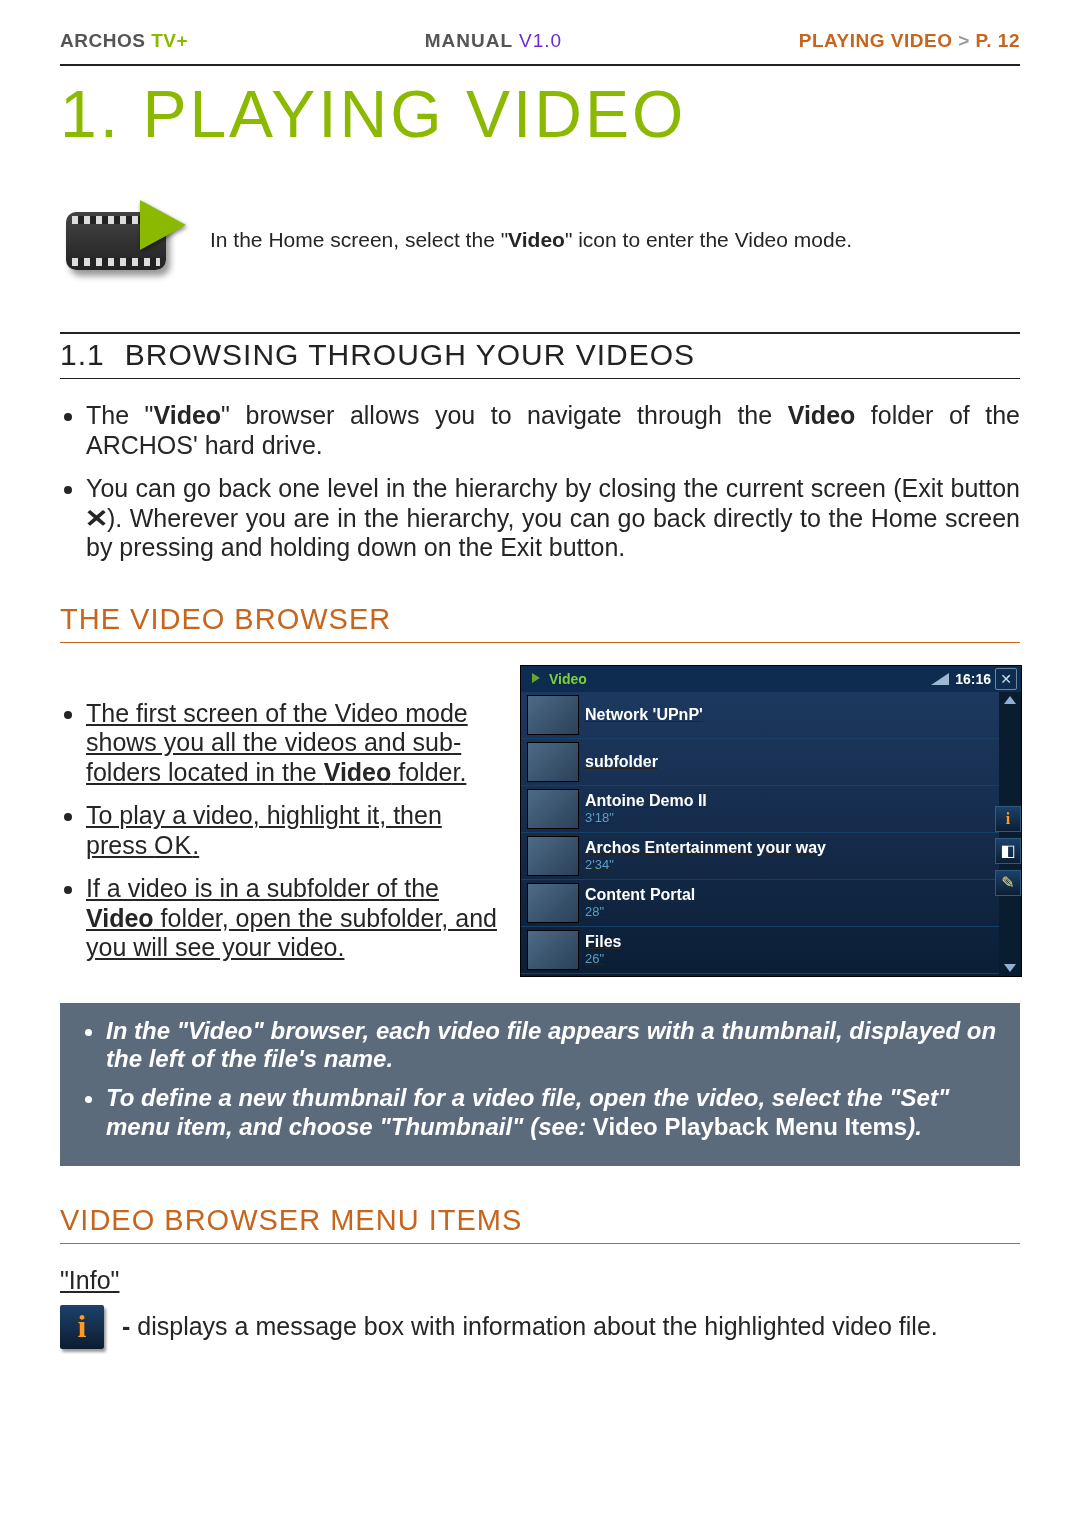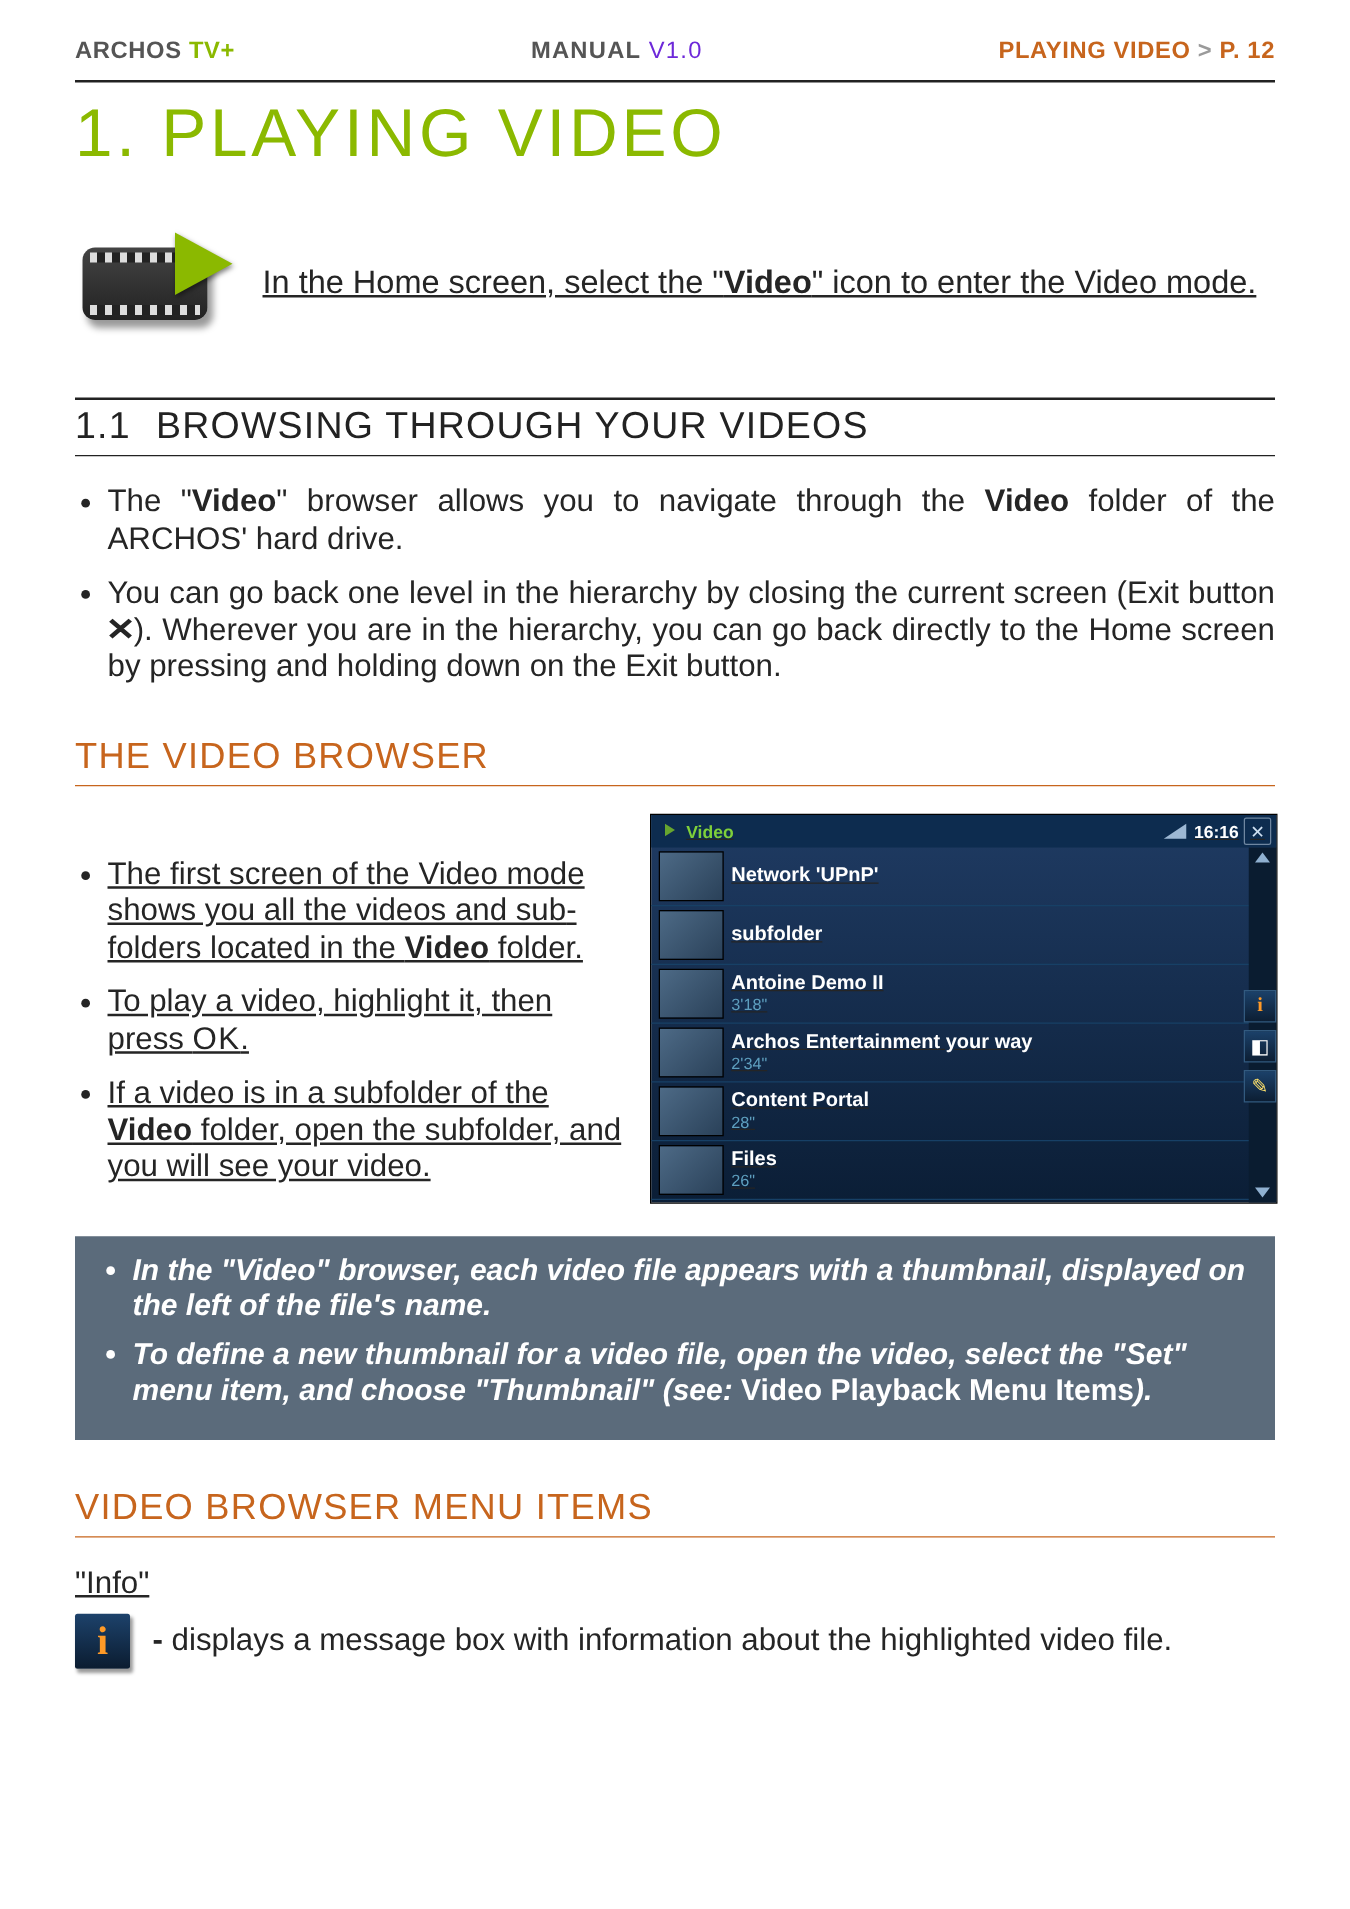--- a/index.html
+++ b/index.html
@@ -26,21 +26,21 @@
   .hdr-left { font-weight: 700; color: #555; }
   .hdr-left .tvplus { color: #8bb900; font-weight: 800; }
   .hdr-mid { font-weight: 800; color: #555; letter-spacing: 1px;}
   .hdr-mid .ver { font-weight: 400; color: #6d28d9;}
   .hdr-right { font-weight: 800; color: #c7651d; }
   .hdr-right .gt { color: #9a9a9a; font-weight: 800; }
   .rule-top { border-top: 2px solid #222; margin-bottom: 10px;}
   h1.maintitle {
     font-family: Impact, "Arial Black", sans-serif;
     font-weight: 400;
-    font-size: 54px;
+    font-size: 66px;
     color: #8bb900;
     letter-spacing: 3px;
     margin: 6px 0 50px 0;
   }
   .intro-row {
     display: flex;
     align-items: center;
     gap: 30px;
     margin-bottom: 55px;
   }
@@ -65,21 +65,21 @@
   .film::before{ top:4px;} .film::after{ bottom:4px;}
   .play-tri {
     position: absolute;
     right: -6px; top: -2px;
     width: 0; height: 0;
     border-left: 46px solid #8bb900;
     border-top: 25px solid transparent;
     border-bottom: 25px solid transparent;
     filter: drop-shadow(1px 2px 2px rgba(0,0,0,.5));
   }
-  .intro-text { font-size: 26px; line-height: 1.3; text-decoration: underline; }
+  .intro-text { font-size: 21px; line-height: 1.3; }
   h2.subhead {
     font-family: Impact, "Arial Black", sans-serif;
     font-weight: 400;
     font-size: 30px;
     letter-spacing: 1px;
     color: #222;
     border-top: 2px solid #222;
     border-bottom: 1px solid #222;
     padding: 4px 0 6px 0;
     margin: 0 0 22px 0;

